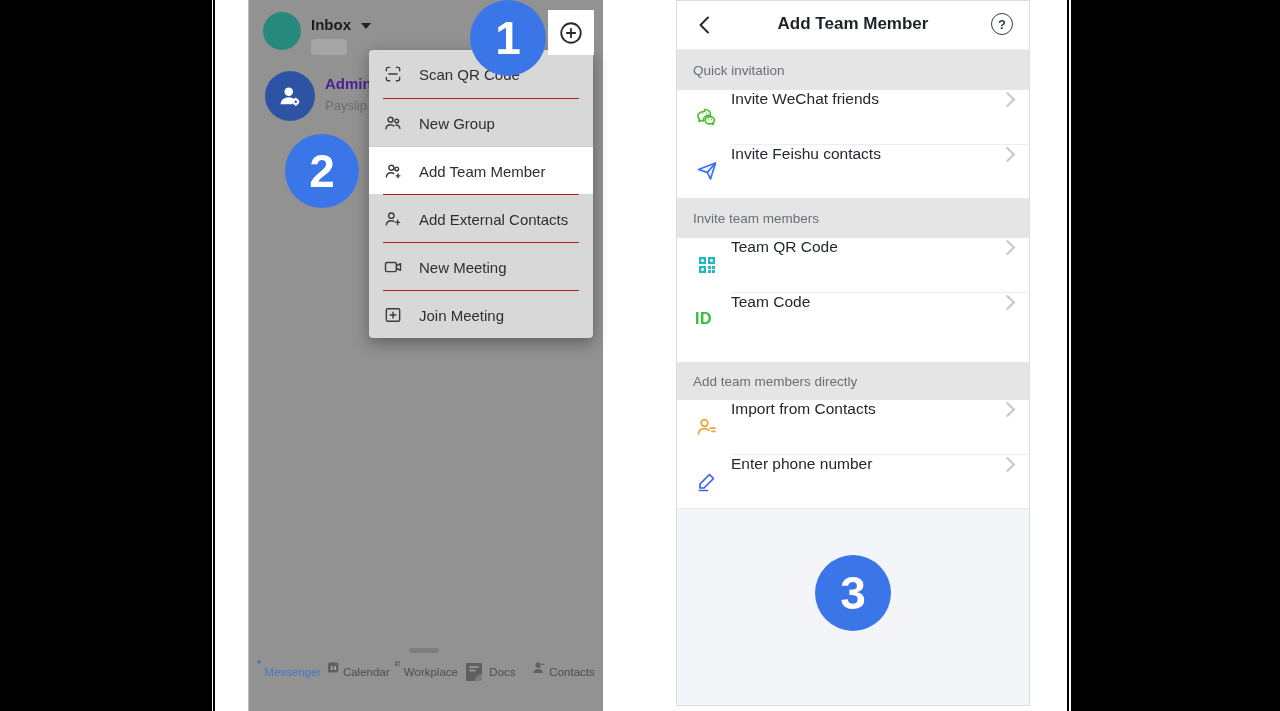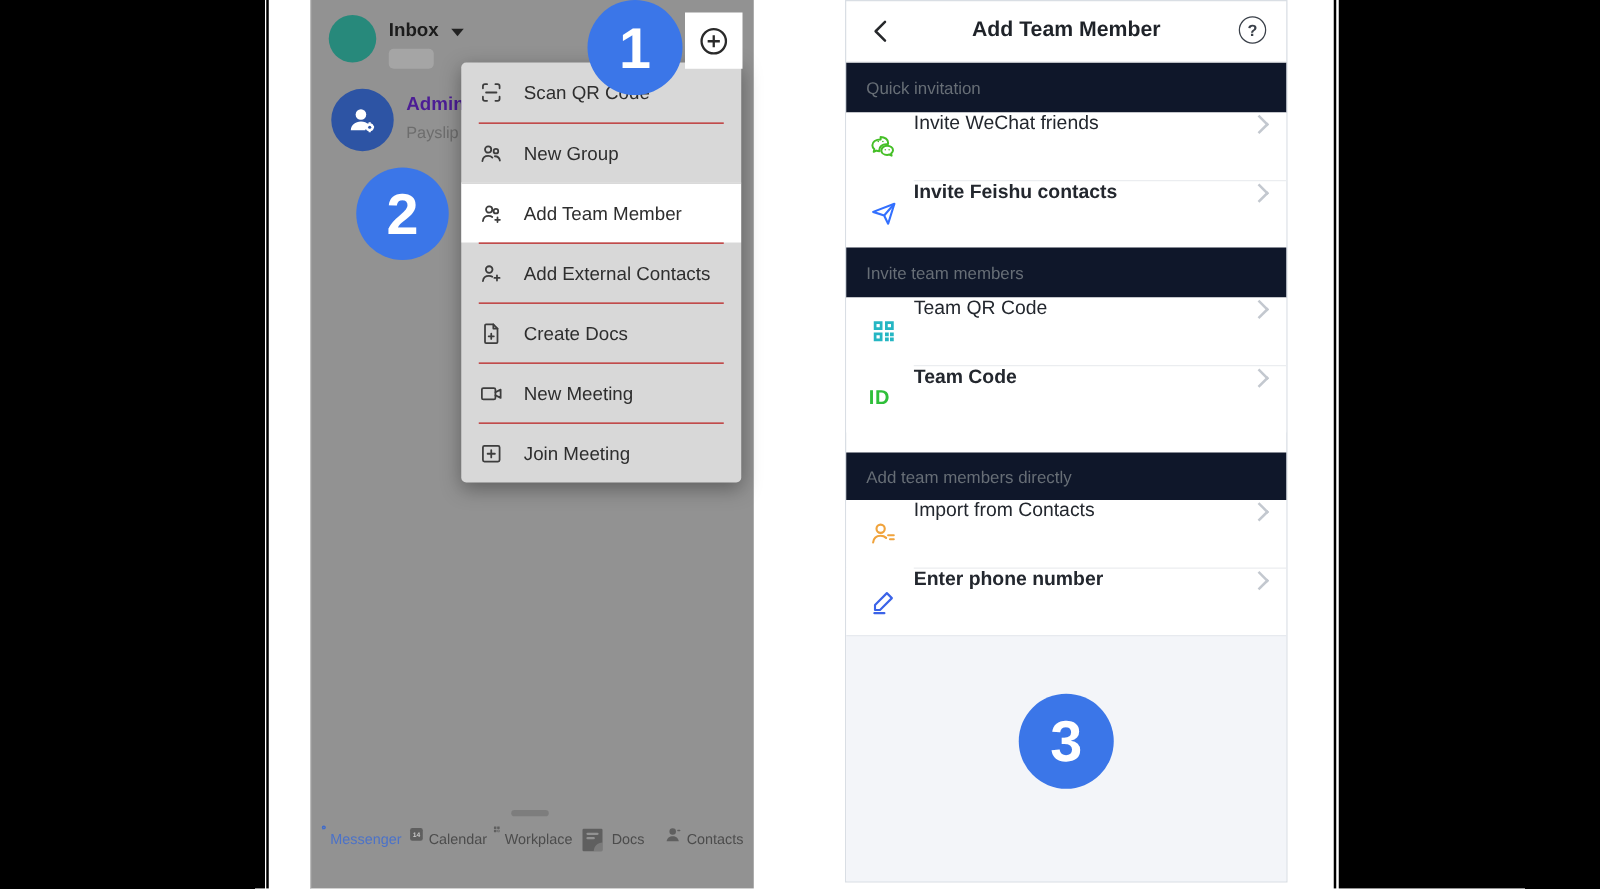--- a/index.html
+++ b/index.html
@@ -54,28 +54,28 @@
 
   
   .phone-right{position:absolute;left:676px;top:0;width:354px;height:706px;background:#ffffff;
                border:1px solid #d9dee4;box-sizing:border-box;display:flex;flex-direction:column;}
   .rheader{height:48px;position:relative;flex:0 0 48px;border-bottom:1px solid #ebedf0;}
   .back-ic{position:absolute;left:16px;top:12px;width:24px;height:24px;color:#26282b;cursor:pointer;}
   .rtitle{position:absolute;left:0;right:0;top:13px;text-align:center;font-size:17px;font-weight:bold;color:#1f2329;}
   .help-ic{position:absolute;right:16px;top:12px;width:22px;height:22px;border:1.7px solid #3a4049;border-radius:50%;
            box-sizing:border-box;display:flex;align-items:center;justify-content:center;
            font-size:13px;font-weight:bold;color:#3a4049;}
-  .r-band{flex:0 0 40px;background:#0f172a;display:flex;align-items:center;padding-left:16px;
+  .r-band{flex:0 0 40px;background:#e5e5e5;display:flex;align-items:center;padding-left:16px;
           font-size:13.5px;color:#676e76;}
   .r-band.slim{flex:0 0 38px;margin-top:16px;}
   .r-row{flex:0 0 54px;display:flex;align-items:flex-start;padding-left:18px;background:#fff;cursor:pointer;}
   .r-ic{width:24px;height:24px;align-self:center;margin-right:12px;flex:0 0 24px;}
   .r-id{align-self:center;margin-right:12px;flex:0 0 24px;font-size:16px;font-weight:bold;color:#2fbf3a;letter-spacing:.5px;}
   .r-main{flex:1;display:flex;align-items:center;justify-content:space-between;padding-right:16px;}
-  .r-row.divided .r-main{border-top:1px solid #ebedf0;font-weight:bold;}
+  .r-row.divided .r-main{border-top:1px solid #ebedf0;}
   .r-label{font-size:15.5px;color:#23272e;}
   .chev{width:9px;height:9px;border-top:2px solid #c3c8cf;border-right:2px solid #c3c8cf;transform:rotate(45deg);flex:0 0 9px;}
   .r-filler{flex:1;background:#f3f5f9;border-top:1px solid #e7eaef;}
 
   
   .step{position:absolute;border-radius:50%;background:#3b76e8;color:#ffffff;display:flex;align-items:center;
         justify-content:center;font-weight:bold;z-index:10;}
   .step1{left:470px;top:0px;width:76px;height:76px;font-size:46px;z-index:7;}
   .step2{left:285px;top:134px;width:74px;height:74px;font-size:46px;}
   .step3{left:815px;top:555px;width:76px;height:76px;font-size:46px;}
@@ -170,31 +170,20 @@
               <path d="M17.5 13.5v5M15 16h5"></path>
             </svg>
             </span>
           <span class="menu-label">Add External Contacts</span>
         </div>
       </div>
       <div class="menu-row">
         <div class="row-inner">
           <span class="menu-ic">
             <svg viewBox="0 0 24 24" fill="none" stroke="currentColor" stroke-width="1.7" stroke-linecap="round" stroke-linejoin="round">
-              <path d="M14 3H7a1 1 0 0 0-1 1v16a1 1 0 0 0 1 1h10a1 1 0 0 0 1-1V7z"></path>
-              <path d="M14 3v4h4M12 12v5M9.5 14.5h5"></path>
-            </svg>
-            </span>
-          <span class="menu-label">Create Docs</span>
-        </div>
-      </div>
-      <div class="menu-row">
-        <div class="row-inner">
-          <span class="menu-ic">
-            <svg viewBox="0 0 24 24" fill="none" stroke="currentColor" stroke-width="1.7" stroke-linecap="round" stroke-linejoin="round">
               <rect x="3" y="6.5" width="13" height="11" rx="1.5"></rect>
               <path d="M16 10.5l5-2.5v8l-5-2.5"></path>
             </svg>
             </span>
           <span class="menu-label">New Meeting</span>
         </div>
       </div>
       <div class="menu-row">
         <div class="row-inner">
           <span class="menu-ic">

